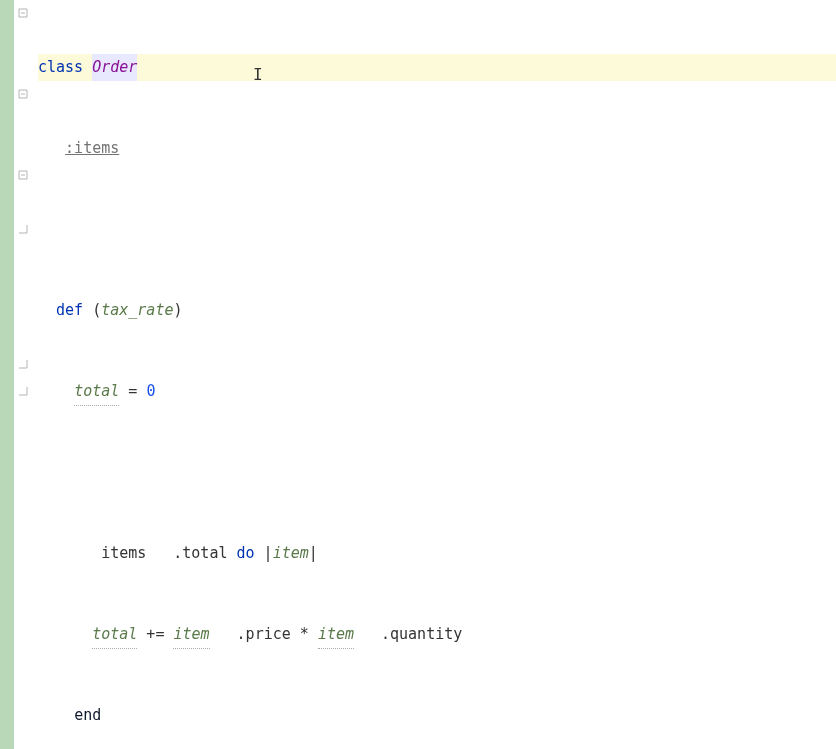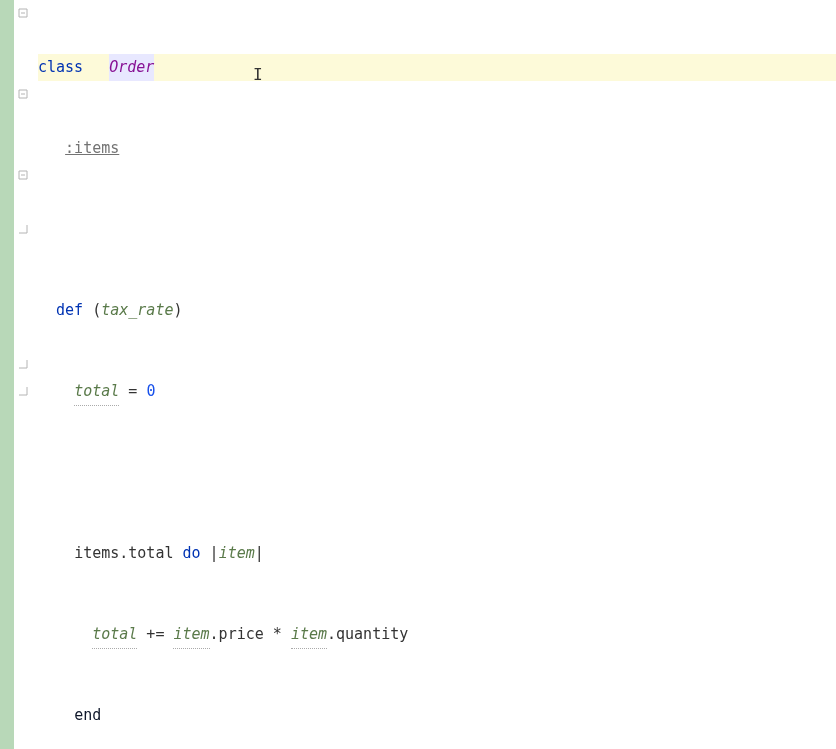--- a/index.html
+++ b/index.html
@@ -58,21 +58,20 @@
     .line.highlighted {
       background: #fdfad9;
     }
     .kw-blue {
       color: #0033b3;
     }
     .classname {
       color: #871094;
       font-style: italic;
       background: #e8e8ff;
-      margin-left: 17px;
     }
     .ident {
       color: #5a7a4a;
       font-style: italic;
       border-bottom: 1px dotted #aaa;
     }
     .method-name {
       color: #7a6a3a;
       font-style: italic;
     }
@@ -88,20 +87,21 @@
       color: #333;
     }
     .num {
       color: #1750eb;
     }
     .op {
       color: #333;
     }
     .call {
       color: #333;
+      margin-left: 27px;
     }
     .do-kw {
       color: #0033b3;
       text-align: center;
     }
     .end-kw {
       color: #0f172a;
     }
     .text-cursor {
       position: absolute;

